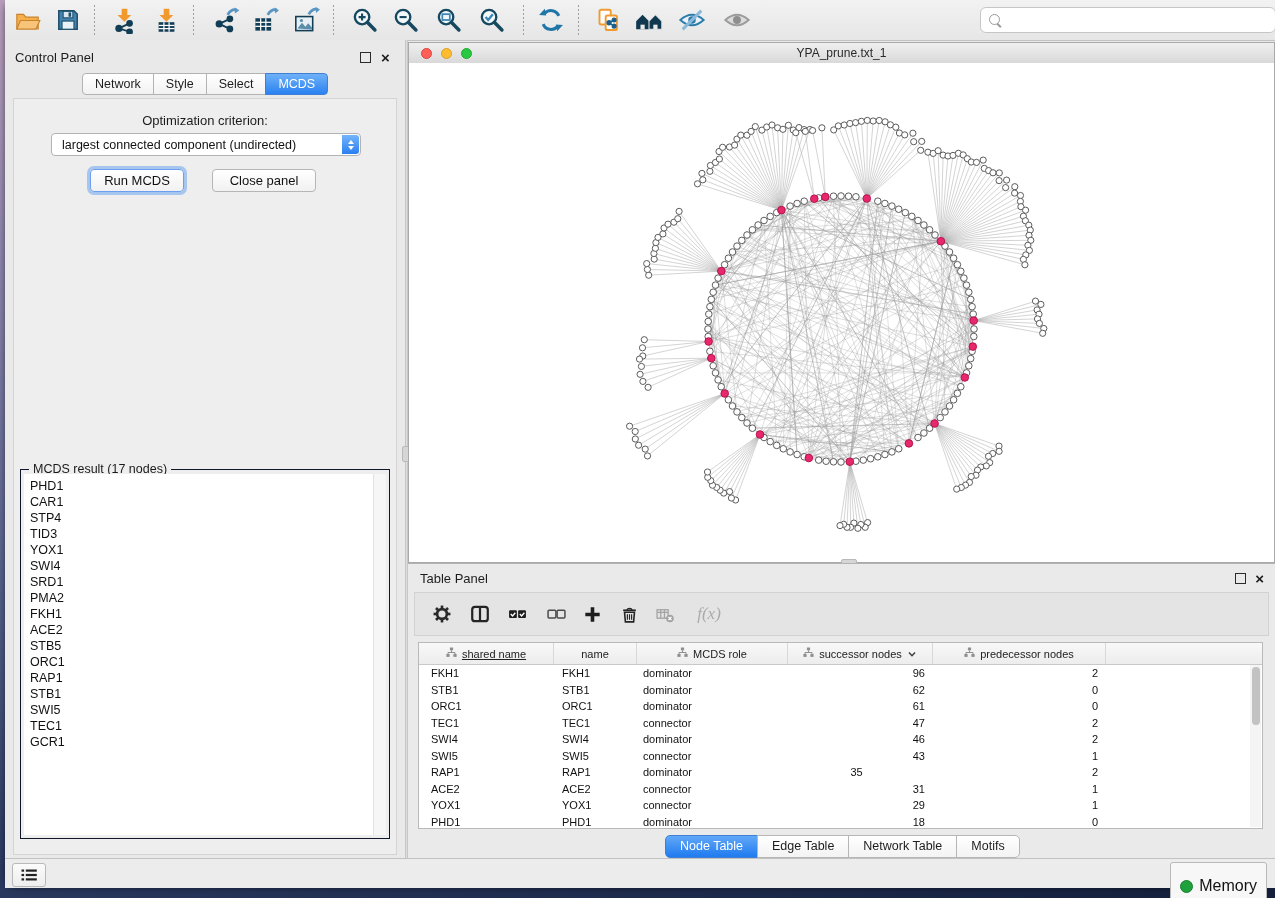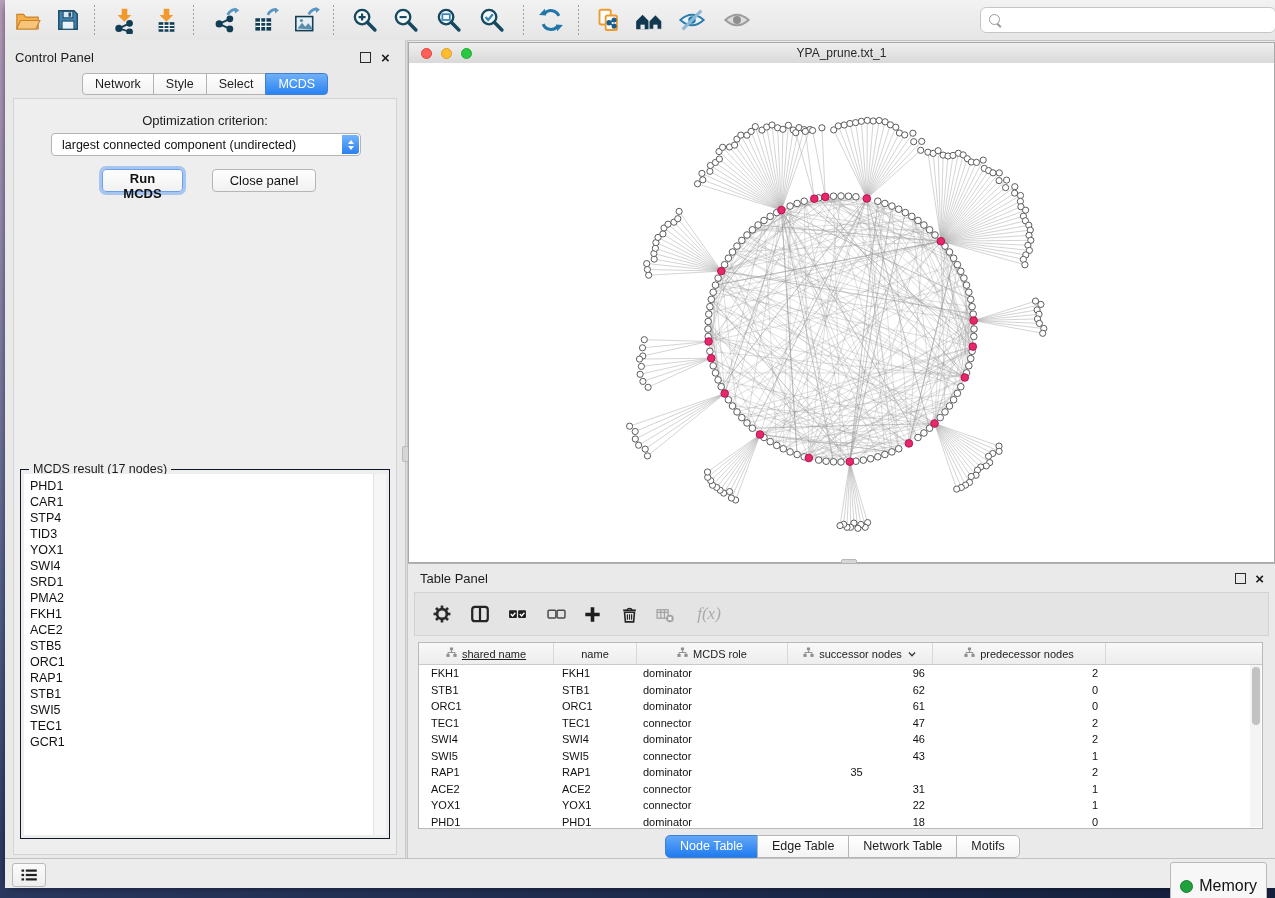--- a/index.html
+++ b/index.html
@@ -40,21 +40,21 @@
   #criterion{position:absolute;left:37px;top:34px;width:310px;height:23px;background:#fff;
     border:1px solid #b3b3b3;border-radius:4px;font-size:12.5px;color:#111;
     display:flex;align-items:center;padding-left:10px;box-sizing:border-box;}
   #criterion .stepper{position:absolute;right:1px;top:1px;bottom:1px;width:17px;border-radius:0 3px 3px 0;
     background:linear-gradient(#74b4fb,#2a7ff0);display:flex;flex-direction:column;align-items:center;justify-content:center;gap:2px;}
   .tri-up{width:0;height:0;border-left:3.5px solid transparent;border-right:3.5px solid transparent;border-bottom:4.5px solid #fff;}
   .tri-dn{width:0;height:0;border-left:3.5px solid transparent;border-right:3.5px solid transparent;border-top:4.5px solid #fff;}
   .mac-btn{position:absolute;height:23px;background:linear-gradient(#ffffff,#f1f1f1);
     border:1px solid #b6b6b6;border-radius:4px;font-size:13px;color:#111;
     font-family:"Liberation Sans",sans-serif;text-align:center;}
-  #run-btn{left:88px;top:70px;width:81px;border-color:#6d9ff0;box-shadow:0 0 0 3px rgba(110,165,240,.55);font-weight:bold;}
+  #run-btn{left:76px;top:70px;width:94px;border-color:#6d9ff0;box-shadow:0 0 0 3px rgba(110,165,240,.55);}
   #closepanel-btn{left:198px;top:70px;width:104px;}
   #mcds-fieldset{position:absolute;left:6px;top:370px;width:368px;height:368px;border:1px solid #0f172a;}
   #mcds-legend{position:absolute;left:8px;top:-8px;background:#eeeeee;padding:0 4px;font-size:12.5px;color:#1a1a1a;}
   #mcds-list{position:absolute;left:3px;top:4px;right:3px;bottom:3px;background:#fff;overflow:hidden;}
   #mcds-list .item{font-size:12.5px;line-height:16px;padding-left:6px;color:#111;}
   #mcds-scroll{position:absolute;right:0;top:0;bottom:0;width:12px;background:#f6f6f6;border-left:1px solid #e3e3e3;}
   
   #v-splitter{position:absolute;left:400px;top:40px;width:3px;height:818px;background:#dedede;
     border-left:1px solid #c6c6c6;border-right:1px solid #c6c6c6;box-sizing:border-box;}
   #v-handle{position:absolute;left:397px;top:446px;width:9px;height:14px;background:#d6d6d6;border:1px solid #b9b9b9;border-radius:2px;}
@@ -1234,21 +1234,21 @@
             <div class="td" style="width: 135px; text-align: left; padding: 0px 0px 0px 12px;">ACE2</div>
             <div class="td" style="width: 83px; text-align: left; padding: 0px 0px 0px 8px;">ACE2</div>
             <div class="td" style="width: 151px; text-align: left; padding: 0px 0px 0px 6px;">connector</div>
             <div class="td" style="width: 145px; text-align: right; padding: 0px 8px 0px 0px;">31</div>
             <div class="td" style="width: 173px; text-align: right; padding: 0px 8px 0px 0px;">1</div>
           </div>
           <div class="trow">
             <div class="td" style="width: 135px; text-align: left; padding: 0px 0px 0px 12px;">YOX1</div>
             <div class="td" style="width: 83px; text-align: left; padding: 0px 0px 0px 8px;">YOX1</div>
             <div class="td" style="width: 151px; text-align: left; padding: 0px 0px 0px 6px;">connector</div>
-            <div class="td" style="width: 145px; text-align: right; padding: 0px 8px 0px 0px;">22</div>
+            <div class="td" style="width: 145px; text-align: right; padding: 0px 8px 0px 0px;">29</div>
             <div class="td" style="width: 173px; text-align: right; padding: 0px 8px 0px 0px;">1</div>
           </div>
           <div class="trow">
             <div class="td" style="width: 135px; text-align: left; padding: 0px 0px 0px 12px;">PHD1</div>
             <div class="td" style="width: 83px; text-align: left; padding: 0px 0px 0px 8px;">PHD1</div>
             <div class="td" style="width: 151px; text-align: left; padding: 0px 0px 0px 6px;">dominator</div>
             <div class="td" style="width: 145px; text-align: right; padding: 0px 8px 0px 0px;">18</div>
             <div class="td" style="width: 173px; text-align: right; padding: 0px 8px 0px 0px;">0</div>
           </div>
         </div>

